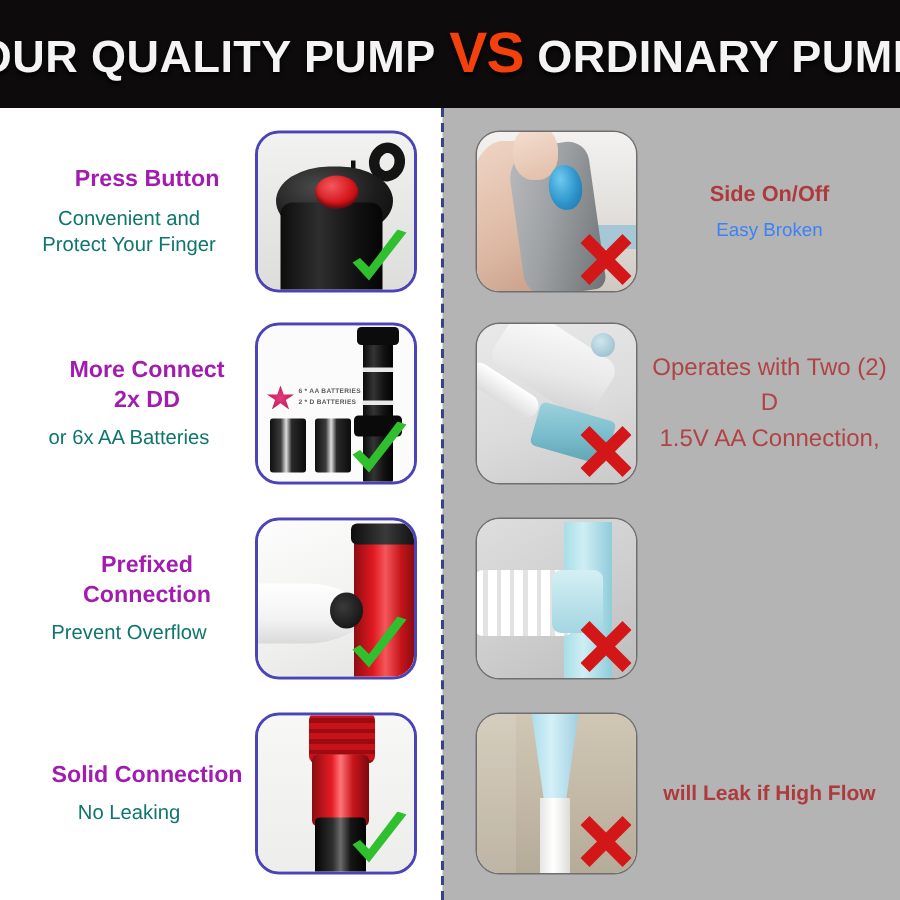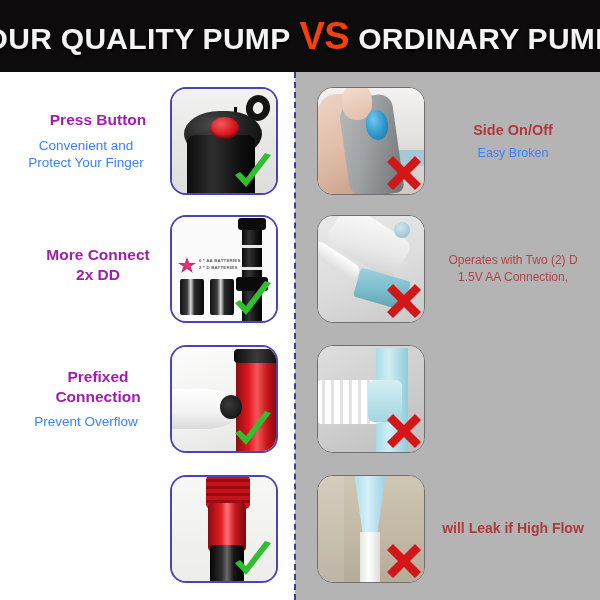--- a/index.html
+++ b/index.html
@@ -44,25 +44,25 @@
     position:absolute;left:6px;top:0;width:160px;height:108px;
     display:flex;flex-direction:column;align-items:center;justify-content:center;
     text-align:center;line-height:1.18;
   }
   .txt-right{
     position:absolute;left:130px;top:0;width:172px;height:108px;
     display:flex;flex-direction:column;align-items:center;justify-content:center;
     text-align:center;line-height:1.25;
   }
   .title-l{color:#a21caf;font-weight:bold;font-size:15.5px;margin-bottom:8px;margin-left:24px;}
-  .sub-l{color:#3b82f6;font-size:13.5px;}
+  .sub-l{color:#0f766e;font-size:13.5px;}
   .sub-l.tight{margin-top:1px;}
   .title-r{color:#ad3a3c;font-weight:bold;font-size:14.5px;margin-bottom:7px;}
   .sub-r{color:#3b82f6;font-size:12.5px;}
-  .plain-r{color:#b04445;font-size:12px;line-height:1.45;}
+  .plain-r{color:#b04445;font-size:16px;line-height:1.45;}
   .solo-r{color:#ad3a3c;font-weight:bold;font-size:14px;}
 
   
   .frame{position:absolute;top:0;width:108px;height:108px;border-radius:16px;overflow:hidden;}
   .frame-left{left:170px;border:2px solid #4a44b8;background:#e9e9e9;box-sizing:border-box;}
   .frame-right{left:20px;border:1.5px solid #6f6f6f;background:#d8d8d8;box-sizing:border-box;}
 
   .photo{position:absolute;inset:0;}
 
   
@@ -195,20 +195,21 @@
       <svg class="check" viewBox="0 0 44 40">
         <path d="M4 22 L15 34 L40 2 L34 0 L15 25 L9 19 Z" fill="#2fbf2f"></path>
       </svg>
     </div>
   </div>
 
   <div class="row row-left" style="top:215px;">
     <div class="txt-left">
       <div class="title-l" style="margin-bottom:2px;">More Connect</div>
       <div class="title-l">2x DD</div>
+      <div class="sub-l">or 6x AA Batteries</div>
     </div>
     <div class="frame frame-left">
       <div class="photo p2l">
         <div class="logo"></div>
         <div class="ltxt1">6 * AA BATTERIES</div>
         <div class="ltxt2">2 * D BATTERIES</div>
         <div class="batt b1"></div>
         <div class="batt b2"></div>
         <div class="tube"></div>
         <div class="tbcap"></div>
@@ -235,20 +236,24 @@
         <div class="redcap"></div>
         <div class="nozzle"></div>
       </div>
       <svg class="check" viewBox="0 0 44 40">
         <path d="M4 22 L15 34 L40 2 L34 0 L15 25 L9 19 Z" fill="#2fbf2f"></path>
       </svg>
     </div>
   </div>
 
   <div class="row row-left" style="top:475px;">
+    <div class="txt-left">
+      <div class="title-l">Solid Connection</div>
+      <div class="sub-l">No Leaking</div>
+    </div>
     <div class="frame frame-left">
       <div class="photo p4l">
         <div class="rtop"></div>
         <div class="rbody"></div>
         <div class="blk"></div>
       </div>
       <svg class="check" viewBox="0 0 44 40">
         <path d="M4 22 L15 34 L40 2 L34 0 L15 25 L9 19 Z" fill="#2fbf2f"></path>
       </svg>
     </div>

